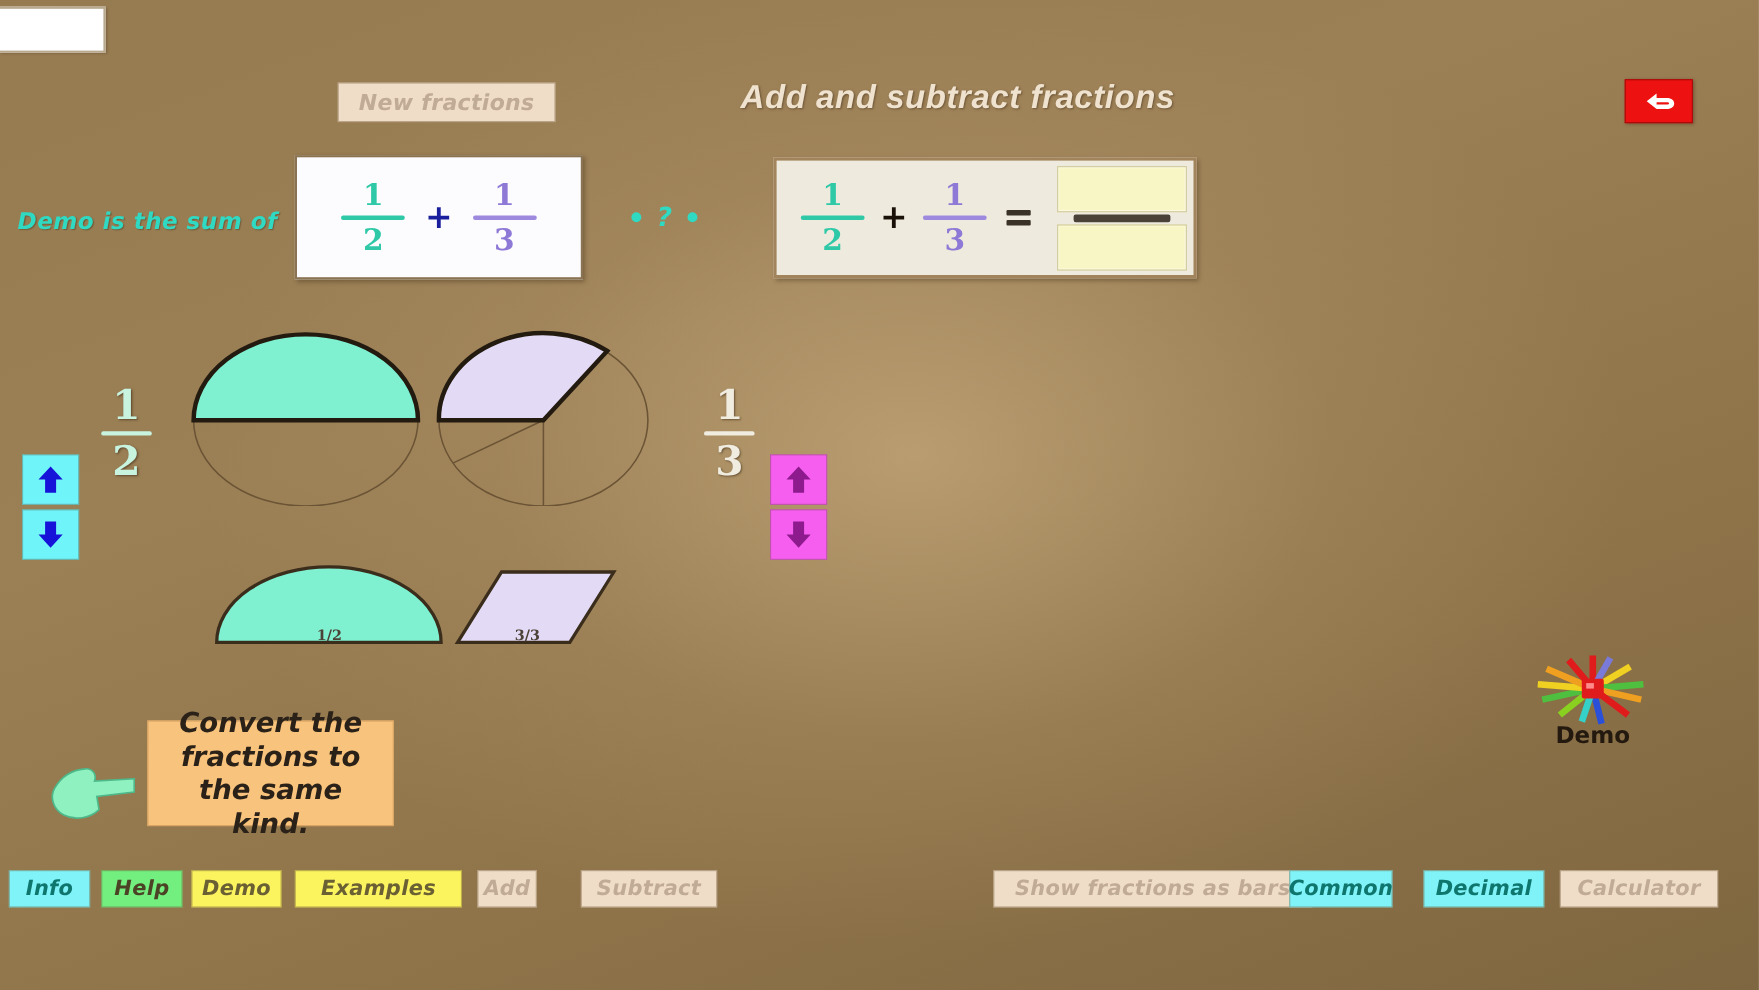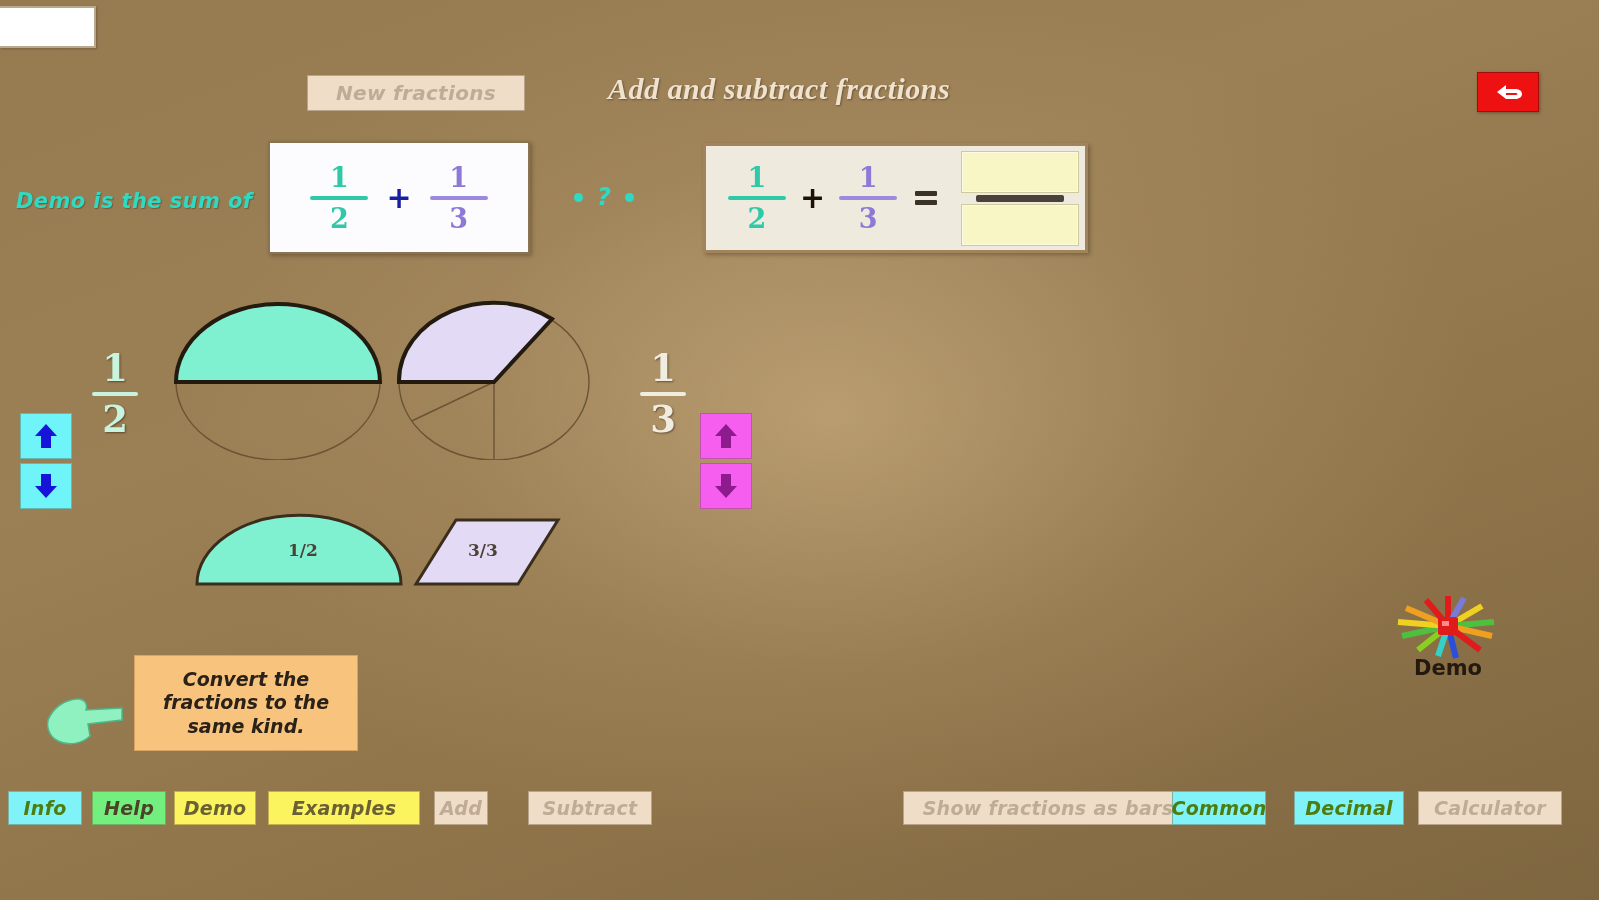--- a/index.html
+++ b/index.html
@@ -24,52 +24,53 @@
     background: #ffffff;
     border: 2px solid #b9a98e;
     border-left: none;
     box-shadow: 1px 1px 2px rgba(60,40,20,0.35);
   }
 
   
   .title {
     position: absolute; left: 608px; top: 72px;
     width: 460px;
-    font-family: Liberation Serif, serif;
+    font-family: Liberation Sans, sans-serif;
     font-size: 30px; font-weight: bold;
     font-style: italic;
     letter-spacing: 0.5px;
     color: #efe3d0;
     text-shadow: 1px 1px 2px rgba(60,40,20,0.5);
     white-space: nowrap;
+    text-align: right;
   }
 
   
   .btn {
     position: absolute;
     display: flex; align-items: center; justify-content: center;
     font-family: "DejaVu Sans", sans-serif;
     font-size: 19px; font-weight: bold; font-style: italic;
     letter-spacing: 0.3px;
     white-space: nowrap;
     border: 1px solid rgba(120,95,60,0.45);
     cursor: pointer;
     user-select: none;
   }
   .btn.disabled {
     background: #f0ddc8;
     color: #c0ab96;
     cursor: default;
   }
-  .btn.cyan   { background: #7ff3f7; color: #4d7c0f; }
+  .btn.cyan   { background: #7ff3f7; color: #0f766e; }
   .btn.green  { background: #72ef7e; color: #4c4326; }
   .btn.yellow { background: #fbf45e; color: #6a6034; }
 
   .btn-newfractions {
-    left: 307px; top: 75px; width: 218px; height: 36px;
+    left: 307px; top: 75px; width: 198px; height: 36px;
     font-size: 20px;
     text-align: center;
   }
 
   
   .undo-btn {
     position: absolute; right: 60px; top: 72px;
     width: 62px; height: 40px;
     background: #ee1111;
     border: 1px solid #a60b0b;
@@ -214,37 +215,38 @@
   }
   .spin-cyan  { background: #6ff4f9; }
   .spin-pink  { background: #f65ef0; }
   .spinner-left  { left: 20px; top: 413px; }
   .spinner-right { left: 700px; top: 413px; }
 
   
   .piece-label {
     position: absolute;
     font-family: "DejaVu Serif", serif;
-    font-size: 17px; font-weight: bold;
+    font-size: 13px; font-weight: bold;
     color: #4b4238;
+    margin-top: 31px;
   }
 
   
   .hint-box {
     position: absolute; left: 134px; top: 655px;
     width: 224px; height: 96px;
     background: #f8c37c;
     border: 1px solid #d9a463;
     display: flex; align-items: center; justify-content: center;
     text-align: center;
     padding: 4px 10px;
   }
   .hint-text {
     font-family: "DejaVu Sans", sans-serif;
-    font-size: 19px; font-weight: bold; font-style: italic;
+    font-size: 25px; font-weight: bold; font-style: italic;
     color: #2a2118; line-height: 1.22;
   }
 
   
   .demo-widget {
     position: absolute; left: 1392px; top: 592px;
     width: 112px; height: 90px;
     display: flex; flex-direction: column; align-items: center;
     cursor: pointer;
   }

